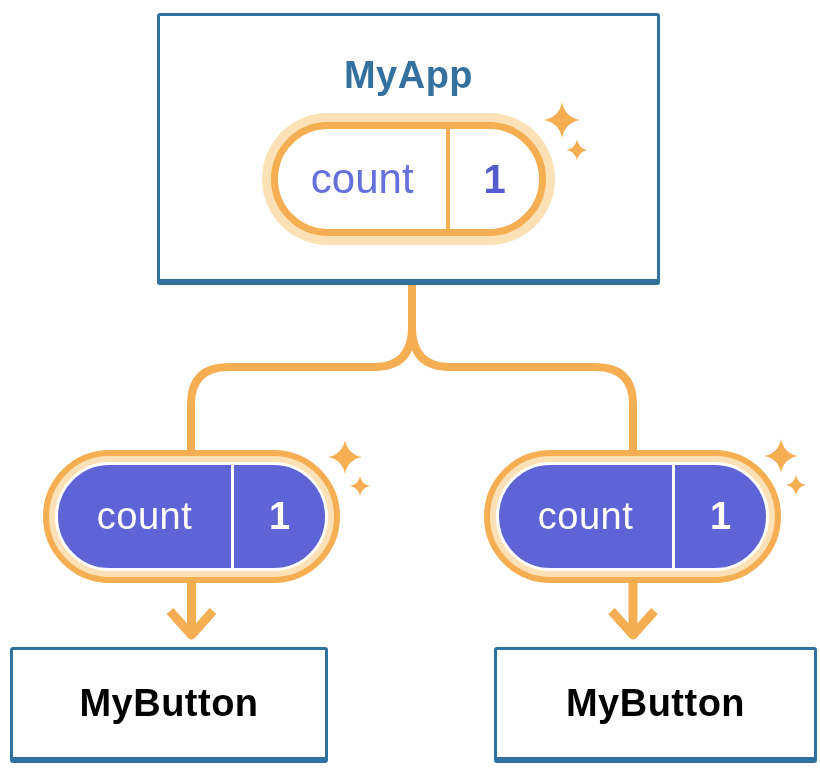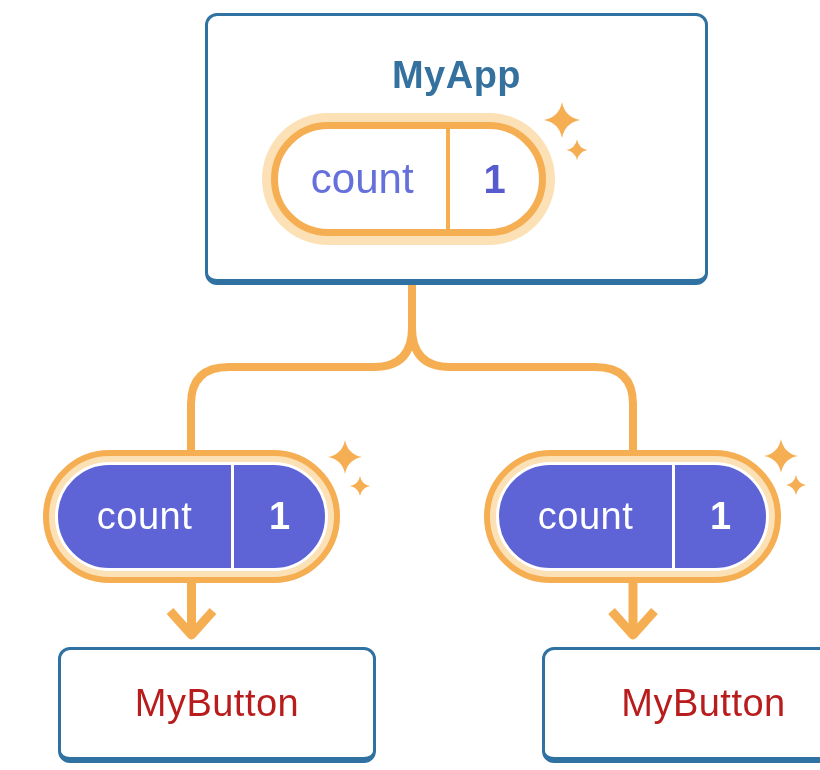--- a/index.html
+++ b/index.html
@@ -7,23 +7,22 @@
     position:relative; width:820px; height:770px;
     background:#ffffff; overflow:hidden;
     font-family:"Liberation Sans", sans-serif;
   }
   svg.layer { position:absolute; left:0; top:0; pointer-events:none; }
   .layer-lines { z-index:0; }
   .layer-sparkles { z-index:3; }
 
   .card {
     position:absolute; box-sizing:border-box; background:#ffffff;
-    border:3px solid #2F72A1; border-bottom-width:6px; border-radius:12px;
+    border:3px solid #2F72A1; border-bottom-width:6px; border-radius:3px;
     z-index:1;
-    margin-left:48px;
   }
   .card-parent { left:157px; top:13px; width:503px; height:272px; }
   .parent-title {
     position:absolute; left:0; right:0; top:38px; text-align:center;
     font-size:38px; font-weight:bold; color:#35719E; letter-spacing:0.5px;
   }
 
   
   .pill-parent {
     position:absolute; left:271px; top:122px; width:275px; height:114px;
@@ -64,21 +63,21 @@
     display:flex; align-items:center; justify-content:center;
     font-size:38px; font-weight:bold; color:#ffffff;
   }
 
   .card-child {
     top:647px; width:318px; height:116px;
     display:flex; align-items:center; justify-content:center;
   }
   .card-child-left  { left:10px; }
   .card-child-right { left:494px; width:323px; }
-  .child-title { font-size:38px; font-weight:normal; color:#b91c1c; letter-spacing:0.5px; }
+  .child-title { font-size:38px; font-weight:bold; color:#000000; letter-spacing:0.5px; }
 </style>
 </head>
 <body>
 
 <div class="stage">
 
   <svg class="layer layer-lines" width="820" height="770" viewBox="0 0 820 770">
     <g stroke="#F6AE52" fill="none">
       <path d="M 412 282 L 412 328 Q 412 367 374 367 L 229 367 Q 191 367 191 404 L 191 452" stroke-width="8"></path>
       <path d="M 412 282 L 412 328 Q 412 367 450 367 L 595 367 Q 633 367 633 404 L 633 454" stroke-width="8"></path>

